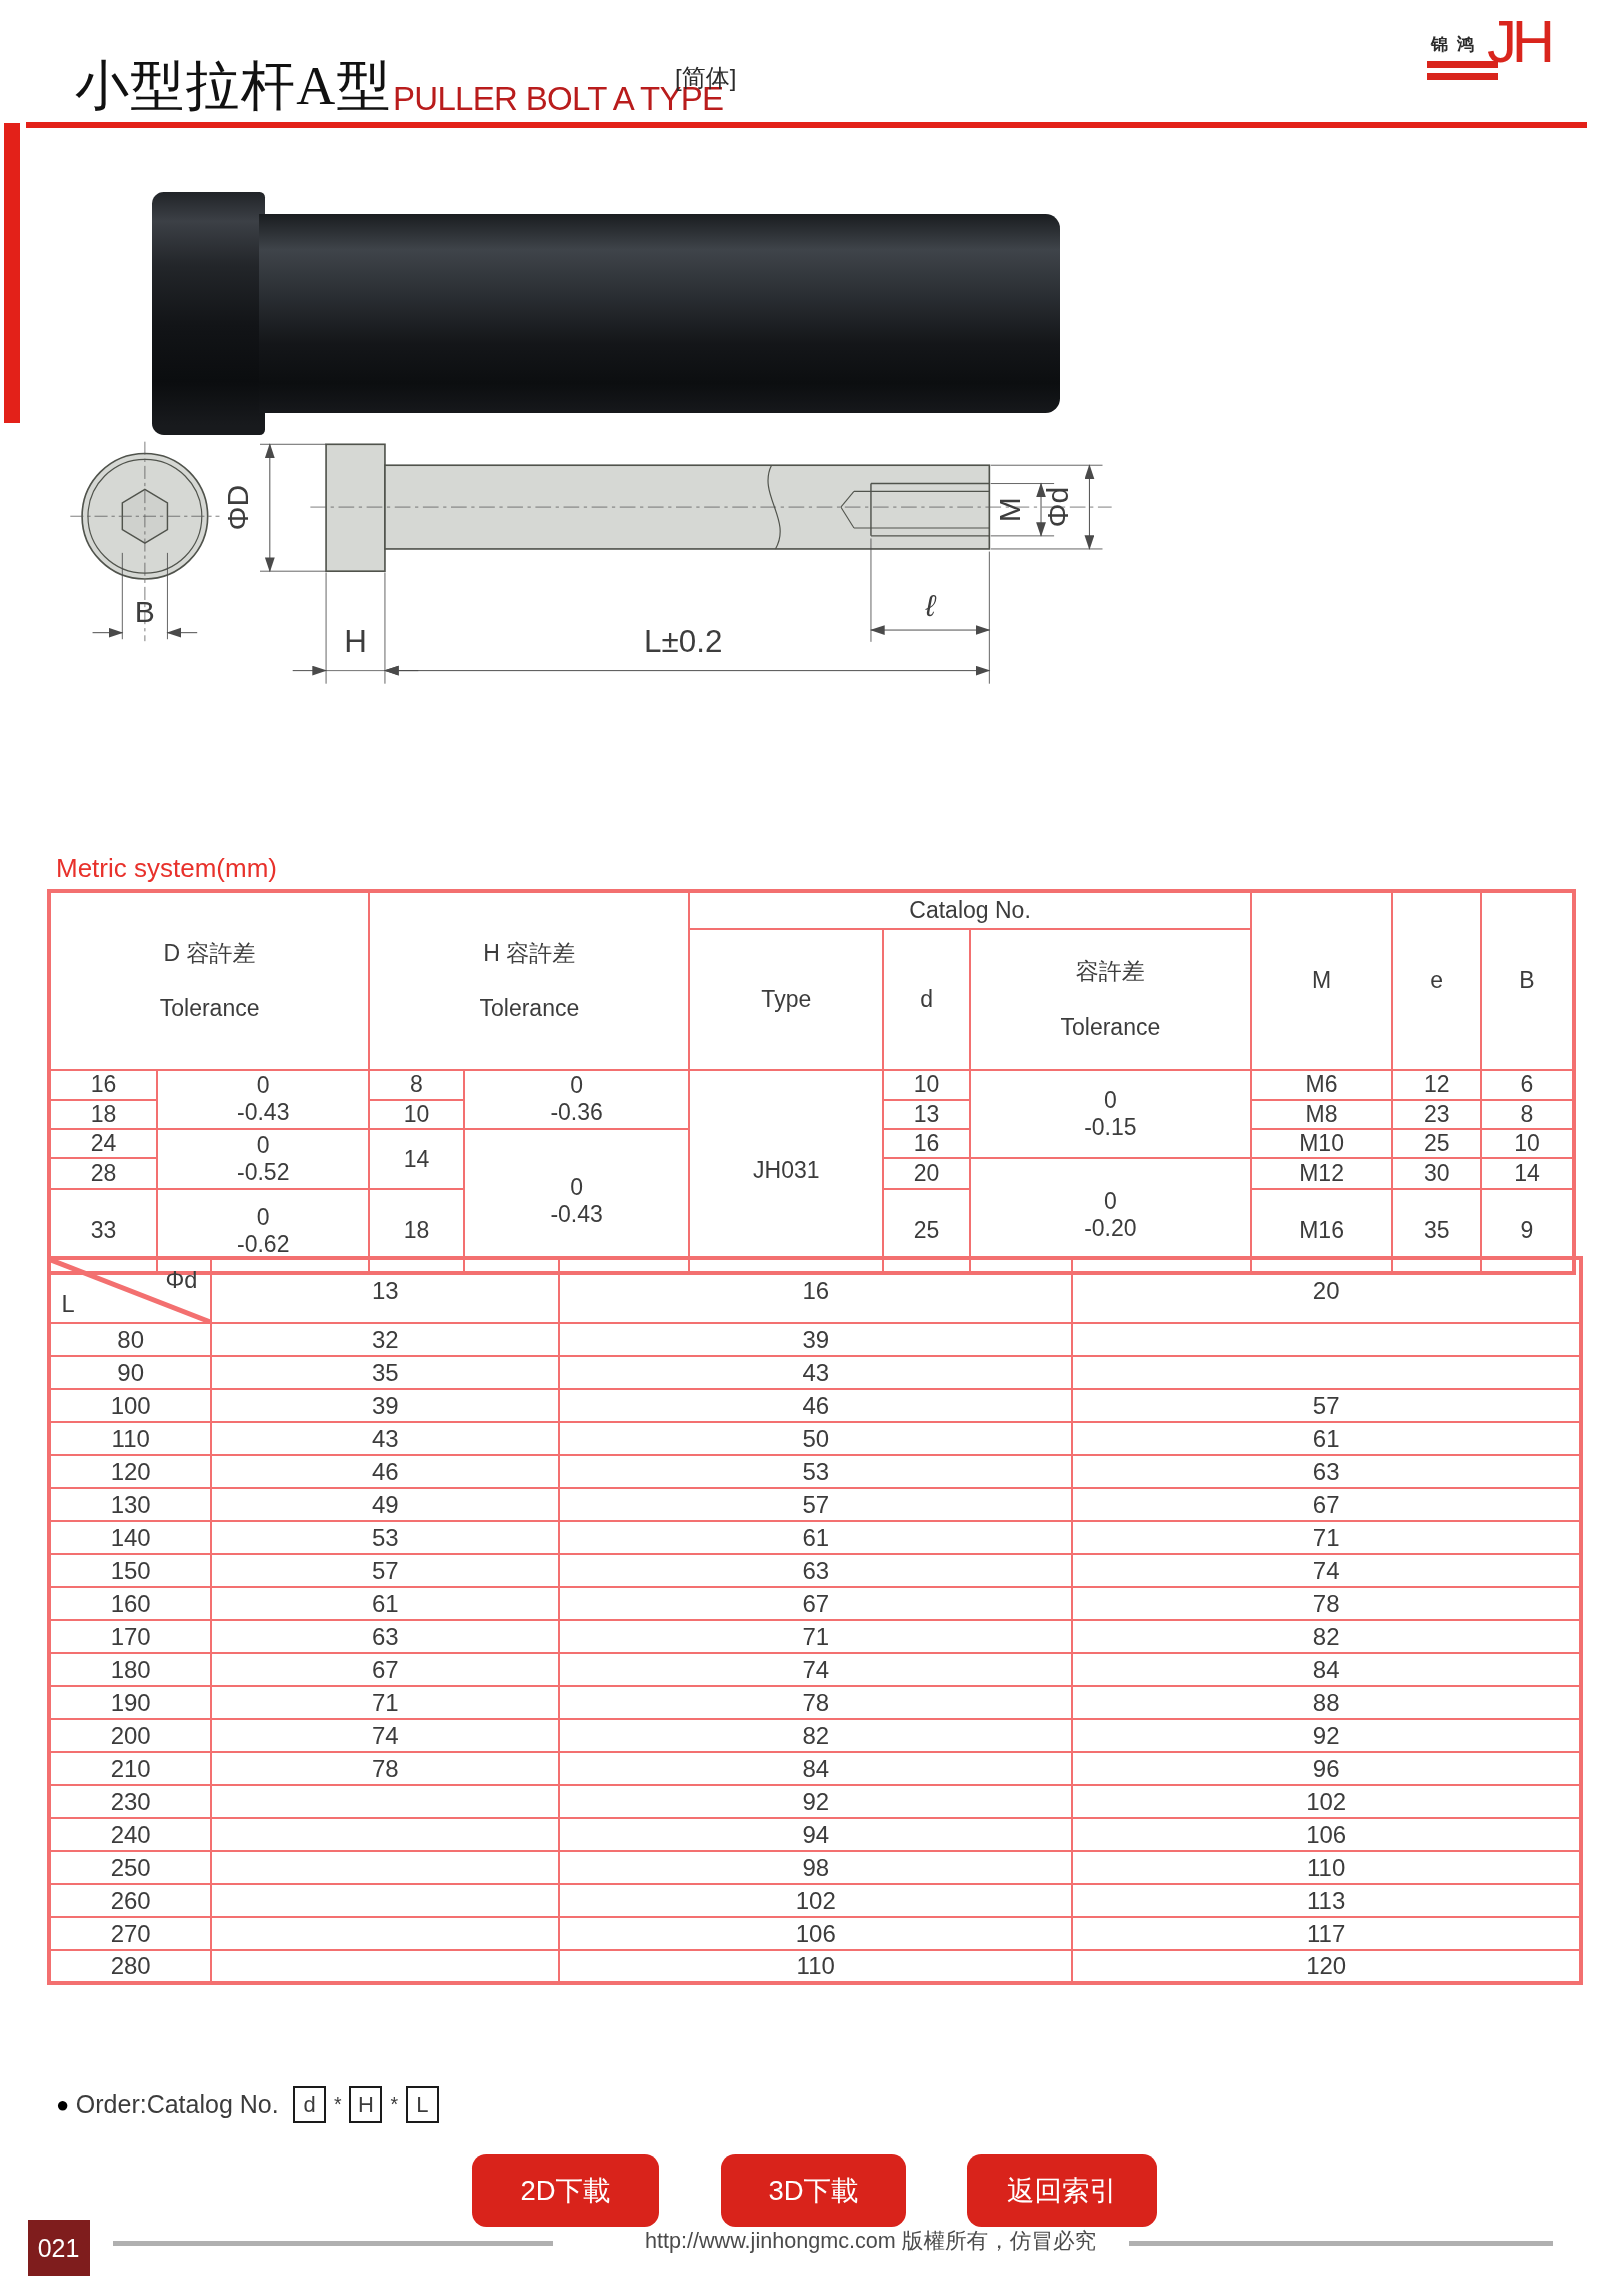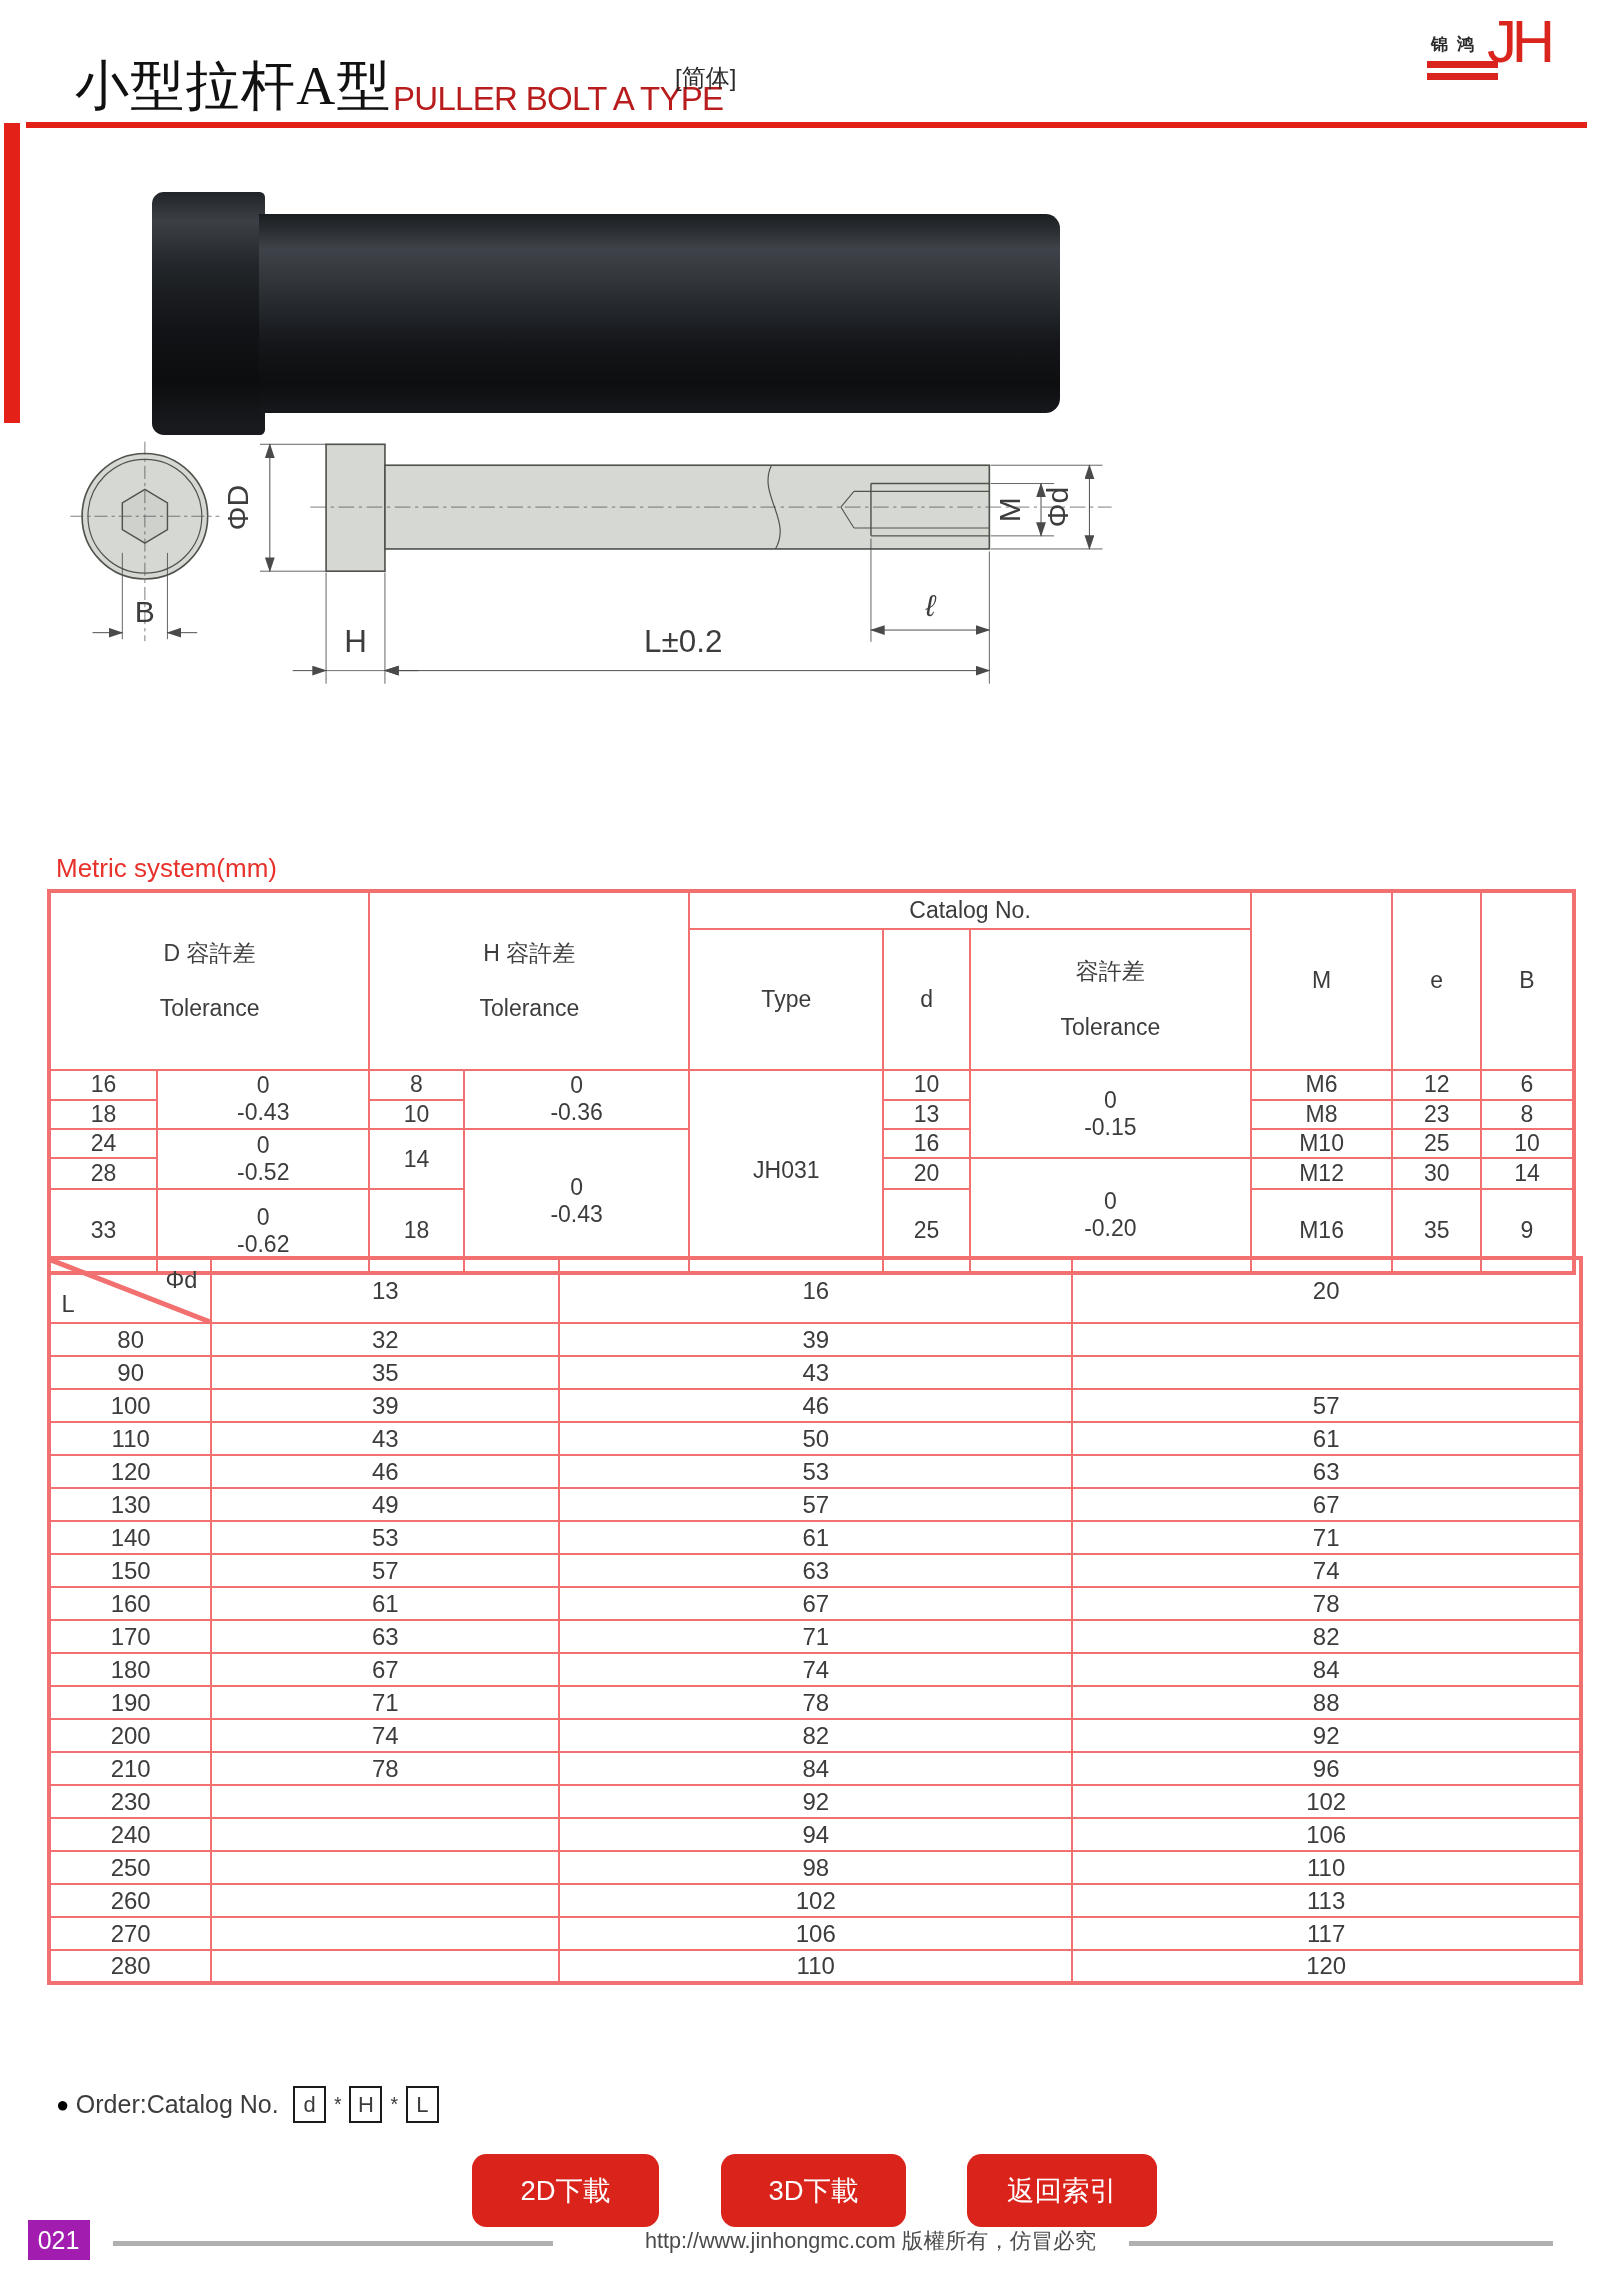--- a/index.html
+++ b/index.html
@@ -75,21 +75,21 @@
   .order .o-sep{font-size:19.6px;color:#3c3c3c;margin:0 7.9px;}
 
   
   .btn{position:absolute;top:2154px;height:73px;background:#d9231b;border-radius:14.4px;color:#fff;
        font-size:27.5px;display:flex;align-items:center;justify-content:center;cursor:pointer;}
   .btn-2d{left:472px;width:187px;}
   .btn-3d{left:721px;width:185px;}
   .btn-idx{left:967px;width:190px;}
 
   
-  .page-num{position:absolute;left:27.5px;top:2220px;width:62px;height:40px;background:#a21caf;
+  .page-num{position:absolute;left:27.5px;top:2220px;width:62px;height:56px;background:#7f1d1d;
             color:#fff;font-size:25px;display:flex;align-items:center;justify-content:center;}
   .foot-line-l{position:absolute;left:113px;top:2241px;width:440px;height:5.2px;background:#b0b0b0;}
   .foot-line-r{position:absolute;left:1129px;top:2241px;width:424px;height:5.2px;background:#b0b0b0;}
   .foot-text{position:absolute;left:645px;top:2226px;width:458px;font-size:21.6px;color:#4b4b4b;}
 </style>
 </head>
 <body>
 
 <div class="page">
 

